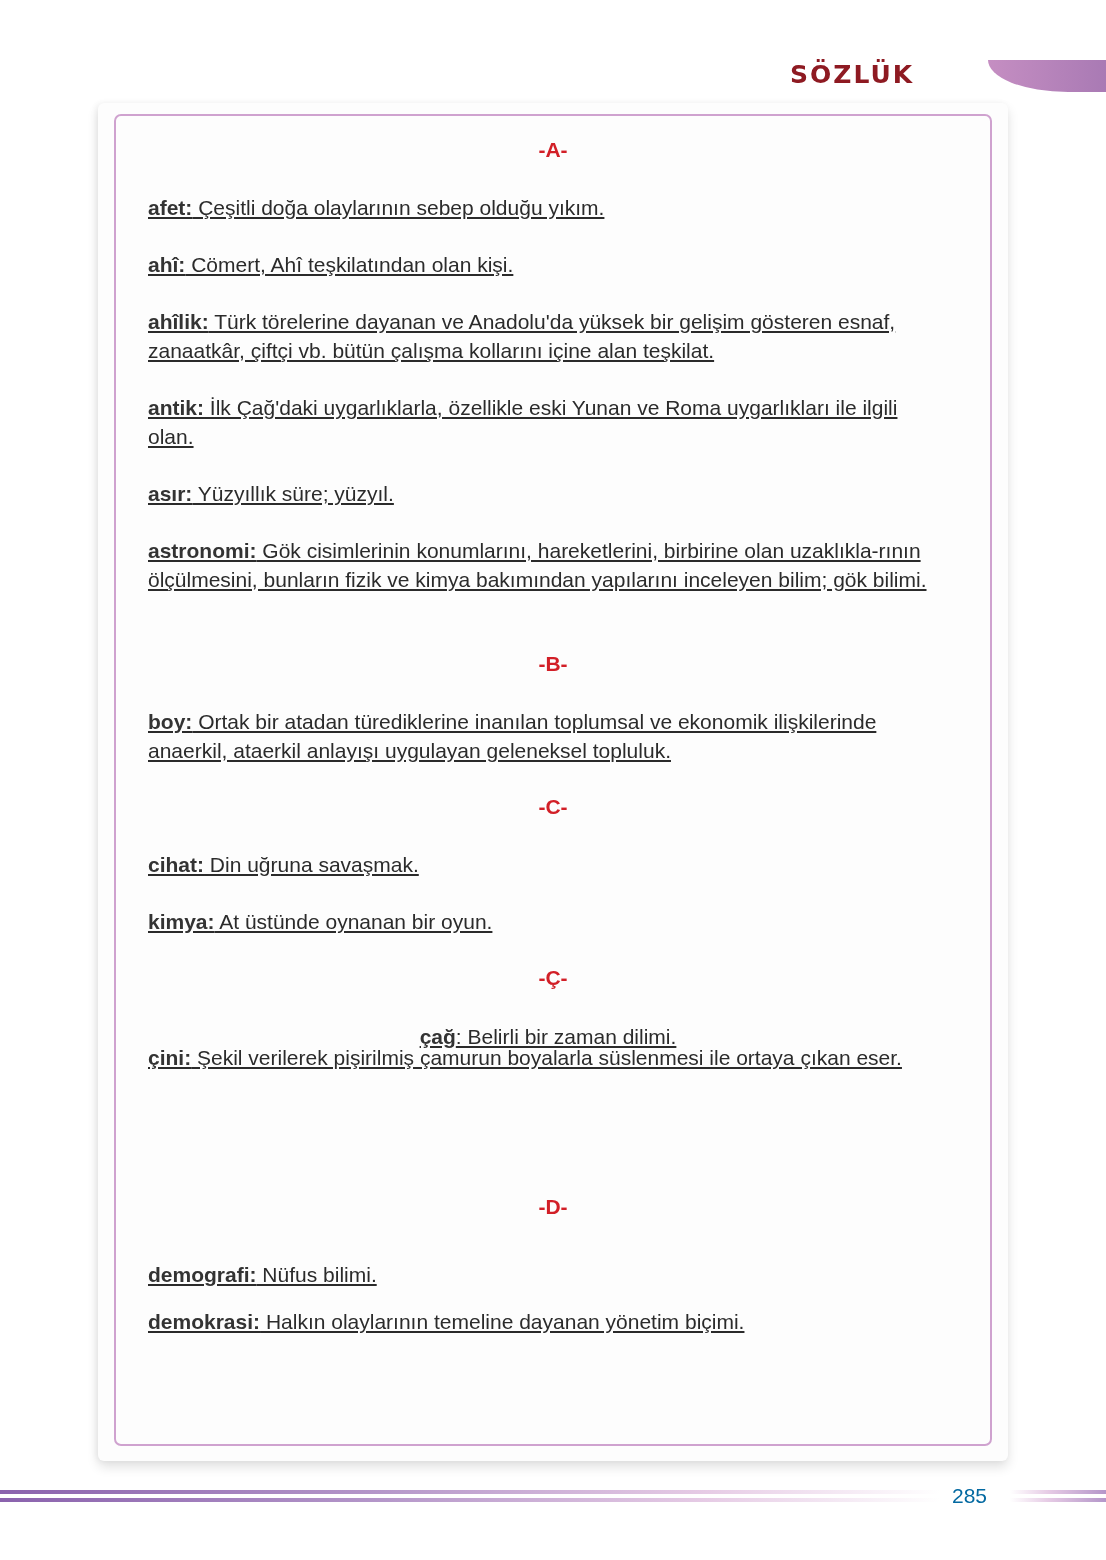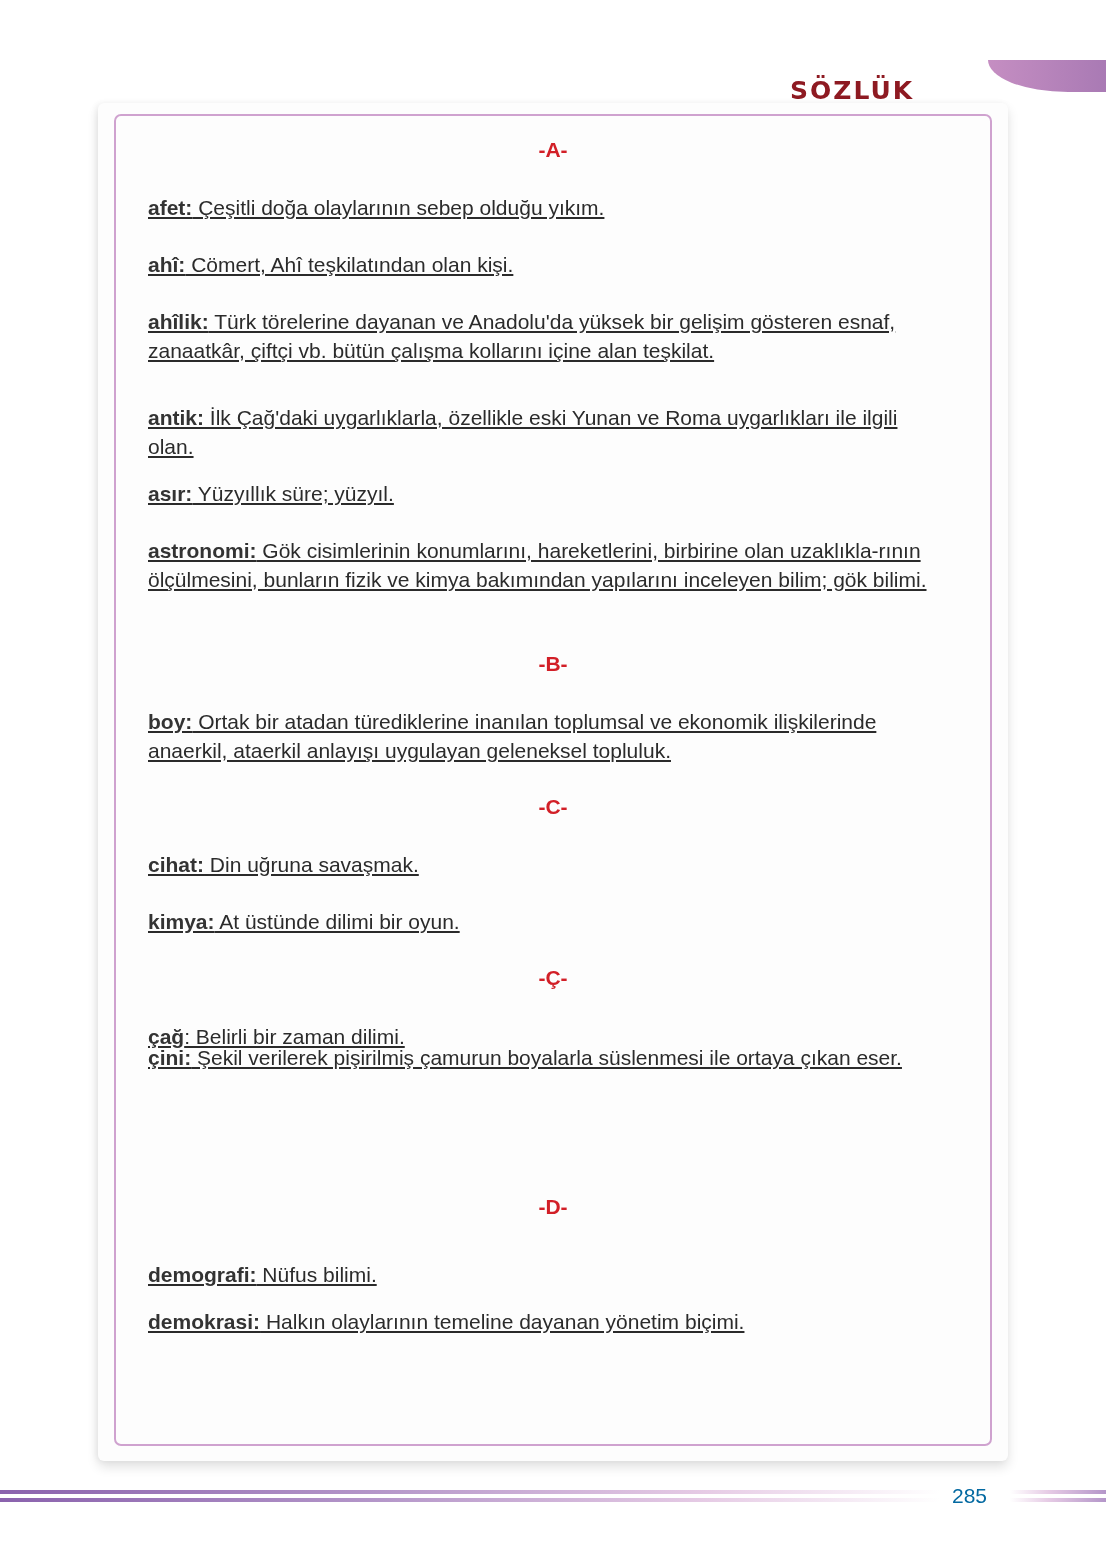--- a/index.html
+++ b/index.html
@@ -1,18 +1,18 @@
 <!DOCTYPE html>
 <html><head>
 <meta charset="utf-8">
 <style>
   html, body { margin:0; padding:0; }
   body { width:1106px; height:1560px; background:#ffffff; position:relative; overflow:hidden;
          font-family:"Liberation Sans", sans-serif; color:#2b2b2b; }
-  .header-title { position:absolute; left:790px; top:76px; font-size:25px; font-weight:bold;
+  .header-title { position:absolute; left:790px; top:60px; font-size:25px; font-weight:bold;
          color:#8e1a22; letter-spacing:2px; font-family:"DejaVu Sans", sans-serif; }
   .header-tab { position:absolute; left:988px; top:60px; width:118px; height:32px;
          background:linear-gradient(90deg,#c58ec2 0%,#a97ab4 100%);
          border-bottom-left-radius:80px 32px; }
   .card { position:absolute; left:98px; top:103px; width:910px; height:1358px; background:#fdfdfd;
           border-radius:6px; box-shadow:0 6px 12px rgba(0,0,0,0.12), -2px 0 6px rgba(0,0,0,0.05); }
   .frame { position:absolute; left:114px; top:114px; width:874px; height:1328px;
            border:2px solid #cfa2cf; border-radius:7px; }
   .letter { position:absolute; left:114px; width:878px; text-align:center; color:#d21f27;
             font-weight:bold; font-size:21px; }
@@ -32,33 +32,33 @@
 <div class="header-title">SÖZLÜK</div>
 <div class="header-tab"></div>
 
 <div class="card"></div>
 <div class="frame"></div>
 
 <div class="letter" style="top:138px;">-A-</div>
 <div class="entry" style="top:194px;"><b>afet:</b><span> Çeşitli doğa olaylarının sebep olduğu yıkım.</span></div>
 <div class="entry" style="top:251px;"><b>ahî:</b><span> Cömert, Ahî teşkilatından olan kişi.</span></div>
 <div class="entry" style="top:308px;"><b>ahîlik:</b><span> Türk törelerine dayanan ve Anadolu'da yüksek bir gelişim gösteren esnaf, zanaatkâr, çiftçi vb. bütün çalışma kollarını içine alan teşkilat.</span></div>
-<div class="entry" style="top:404px;"><b>antik:</b><span> İlk Çağ'daki uygarlıklarla, özellikle eski Yunan ve Roma uygarlıkları ile ilgili olan.</span></div>
+<div class="entry" style="top:394px;"><b>antik:</b><span> İlk Çağ'daki uygarlıklarla, özellikle eski Yunan ve Roma uygarlıkları ile ilgili olan.</span></div>
 <div class="entry" style="top:480px;"><b>asır:</b><span> Yüzyıllık süre; yüzyıl.</span></div>
 <div class="entry" style="top:537px;"><b>astronomi:</b><span> Gök cisimlerinin konumlarını, hareketlerini, birbirine olan uzaklıkla-rının ölçülmesini, bunların fizik ve kimya bakımından yapılarını inceleyen bilim; gök bilimi.</span></div>
 
 <div class="letter" style="top:652px;">-B-</div>
 <div class="entry" style="top:708px;"><b>boy:</b><span> Ortak bir atadan türediklerine inanılan toplumsal ve ekonomik ilişkilerinde anaerkil, ataerkil anlayışı uygulayan geleneksel topluluk.</span></div>
 
 <div class="letter" style="top:795px;">-C-</div>
 <div class="entry" style="top:851px;"><b>cihat:</b><span> Din uğruna savaşmak.</span></div>
-<div class="entry" style="top:908px;"><b>kimya:</b><span> At üstünde dilimi bir oyun.</span></div>
+<div class="entry" style="top:908px;"><b>kimya:</b><span> At üstünde oynanan bir oyun.</span></div>
 
 <div class="letter" style="top:966px;">-Ç-</div>
-<div class="entry" style="top:1023px;"><b>çağ</b><span>: Belirli bir zaman dilimi.</span></div>
+<div class="entry" style="top:1023px;text-align:center;"><b>çağ</b><span>: Belirli bir zaman dilimi.</span></div>
 <div class="entry" style="top:1044px;"><b>çini:</b><span> Şekil verilerek pişirilmiş çamurun boyalarla süslenmesi ile ortaya çıkan eser.</span></div>
 
 <div class="letter" style="top:1195px;">-D-</div>
 <div class="entry" style="top:1261px;"><b>demografi:</b><span> Nüfus bilimi.</span></div>
 <div class="entry" style="top:1308px;"><b>demokrasi:</b><span> Halkın olaylarının temeline dayanan yönetim biçimi.</span></div>
 
 <div class="footer-line fl1"></div>
 <div class="footer-line fl2"></div>
 <div class="footer-line fr1"></div>
 <div class="footer-line fr2"></div>

